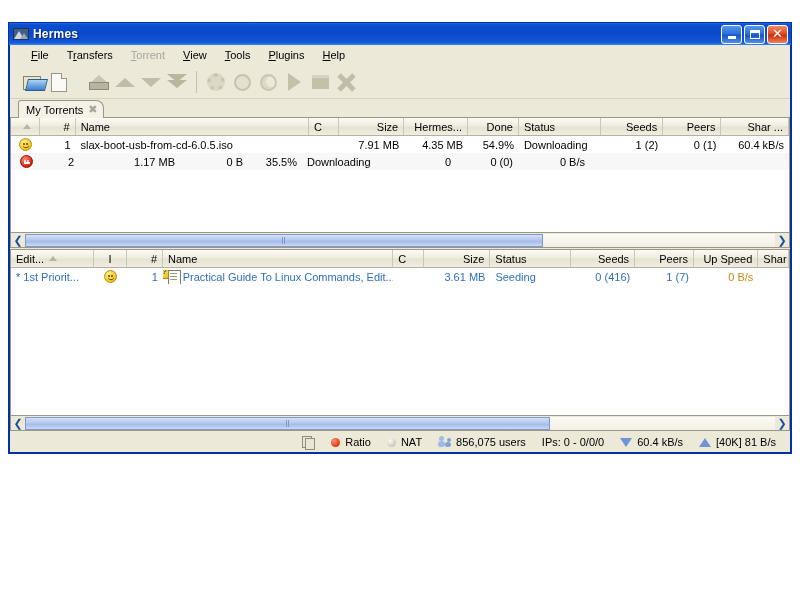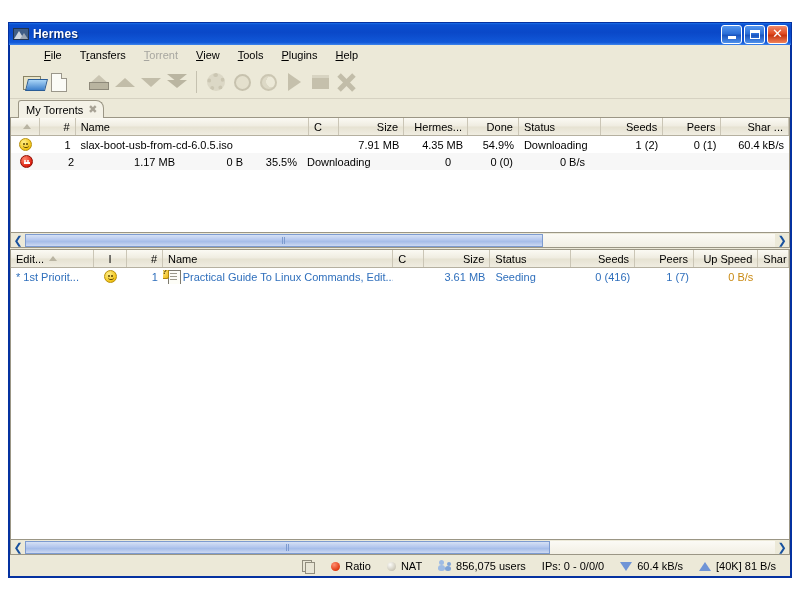--- a/index.html
+++ b/index.html
@@ -1,20 +1,20 @@
 <!DOCTYPE html>
 <html><head>
 <meta charset="utf-8">
 <style>
   html,body{margin:0;padding:0;background:#ffffff;}
   body{width:800px;height:600px;overflow:hidden;
        font-family:"Liberation Sans","DejaVu Sans",sans-serif;font-size:11px;color:#000;}
 
   
-  #window{position:absolute;left:8px;top:22px;width:784px;height:556px;
+  #window{position:absolute;left:8px;top:22px;width:784px;height:432px;
           background:#0a2ed4;border:1px solid #0431a0;box-sizing:border-box;
           display:flex;flex-direction:column;justify-content:space-between;}
 
   
   #titlebar{height:22px;flex:0 0 22px;
             background:linear-gradient(180deg,#1c70e8 0%,#0a4fd0 8%,#0a48c8 42%,#1158d8 88%,#3e85ec 100%);
             display:flex;align-items:center;padding:0 2px 0 4px;position:relative;}
   #titlebar .t-ico{width:16px;height:14px;margin-right:4px;position:relative;flex:0 0 16px;}
   #titlebar .t-ico .mtn{position:absolute;left:1px;top:4px;width:0;height:0;
         border-left:5px solid transparent;border-right:5px solid transparent;border-bottom:8px solid #cfd6de;}
@@ -31,21 +31,21 @@
   .wbtn .mn{width:8px;height:3px;background:#fff;margin-top:6px;}
   .wbtn .mx{width:10px;height:9px;border:1px solid #fff;border-top-width:3px;box-sizing:border-box;}
   .wbtn .xm{color:#fff;font-size:13px;font-weight:bold;line-height:1;margin-top:-1px;}
 
   
   #client{flex:1;background:#ece9d8;border:1px solid #0431a0;border-top:none;
           display:flex;flex-direction:column;box-sizing:border-box;overflow:hidden;}
 
   
   #menubar{height:20px;flex:0 0 20px;background:#ece9d8;display:flex;align-items:center;
-           padding-left:25px;border-bottom:1px solid #ece9d8;}
+           padding-left:12px;border-bottom:1px solid #ece9d8;}
   .mitem{padding:2px 9px;font-size:11px;color:#000;cursor:default;}
   .mitem.dis{color:#a7a6a0;}
   .mitem u{text-decoration:underline;}
 
   
   #toolbar{height:32px;flex:0 0 32px;background:#ece9d8;display:flex;align-items:center;
            padding-left:10px;gap:0px;border-bottom:1px solid #d6d2c2;}
   .tbtn{width:26px;height:26px;display:flex;align-items:center;justify-content:center;position:relative;}
   .tsep{width:1px;height:22px;background:#c5c1b0;margin:0 6px;}
   .gap{width:14px;}

